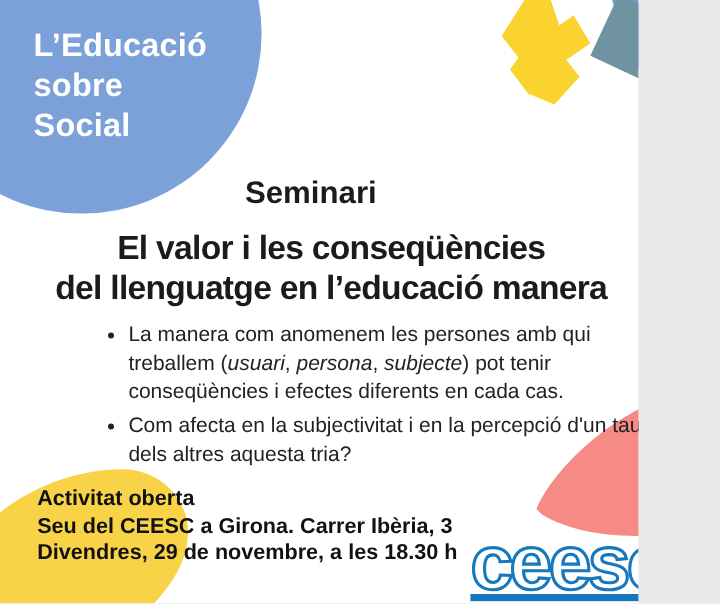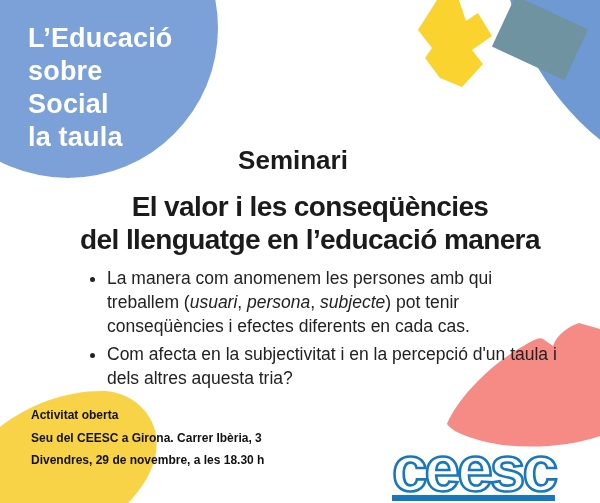--- a/index.html
+++ b/index.html
@@ -4,21 +4,21 @@
 <style>
   :root{
     --bg:#ffffff; --ink:#1b1b1b; --body-ink:#222222;
     --blue-left:#7BA1D8; --blue-right:#6E99D2;
     --yellow-top:#FBD32E; --yellow-blob:#F8D348;
     --teal:#6F93A1; --pink:#F68A85; --logo-blue:#1878BE;
   }
   *{margin:0;padding:0;box-sizing:border-box;}
   html,body{background:#e9e9e9;}
   .poster{
-    position:relative; width:600px; height:503px; overflow:hidden;
+    position:relative; width:532px; height:503px; overflow:hidden;
     background:var(--bg);
     font-family:"Liberation Sans", sans-serif;
   }
   .shapes{position:absolute; left:0; top:0; width:600px; height:503px; display:block;}
   .s-blue-left{fill:var(--blue-left);}
   .s-blue-right{fill:var(--blue-right);}
   .s-yellow-top{fill:var(--yellow-top);}
   .s-teal{fill:var(--teal);}
   .s-pink{fill:var(--pink);}
   .s-yellow-blob{fill:var(--yellow-blob);}
@@ -38,21 +38,21 @@
     letter-spacing:-0.6px; color:var(--ink);margin-left:32px;
   }
   .bullets{
     position:absolute; left:56px; top:266px; width:512px; z-index:2;
     list-style:disc; padding-left:17px;
     font-size:17.5px; line-height:24px; color:var(--body-ink);
   }
   .bullets li{margin-bottom:4px;margin-left:34px;}
   .details{
     position:absolute; left:31px; top:404px; z-index:2;
-    font-weight:700; font-size:12px; line-height:22.5px; color:#111111;
+    font-weight:700; font-size:18px; line-height:22.5px; color:#111111;
   }
   .logo{
     position:absolute; left:392px; top:437px; z-index:2;
     font-weight:700; font-size:64px; line-height:64px; letter-spacing:-3px;
     color:var(--logo-blue);
     text-decoration:underline;
   }
   @supports (-webkit-text-stroke: 1px black){
     .logo{ color:transparent; -webkit-text-stroke:2.6px var(--logo-blue); }
   }
@@ -68,21 +68,20 @@
     <polygon class="s-yellow-top" points="437,0 418,30 432,48 425,58 440,78 462,87 483,64 472,50 492,36 478,13 466,21 459,0"></polygon>
     <rect class="s-teal" x="500" y="10" width="80" height="56" transform="rotate(25 540 38)"></rect>
     <path class="s-pink" d="M447,424 C458,398 488,368 515,351 C530,342 539,336 543,339 L553,346 C557,335 567,327 579,323 L600,329 L600,436 C566,448 516,450 482,441 C464,436 452,431 447,424 Z"></path>
     <path class="s-yellow-blob" d="M0,427 C30,403 70,390 105,391 C130,393 148,408 155,430 C161,455 150,480 128,503 L0,503 Z"></path>
   </svg>
 
   <div class="badge">
     <div>L’Educació</div>
     <div>sobre</div>
     <div>Social</div>
-    <div>la taula</div>
   </div>
 
   <div class="kicker">Seminari</div>
 
   <h1 class="title">
     <div>El valor i les conseqüències</div>
     <div>del llenguatge en l’educació manera</div>
   </h1>
 
   <ul class="bullets">

